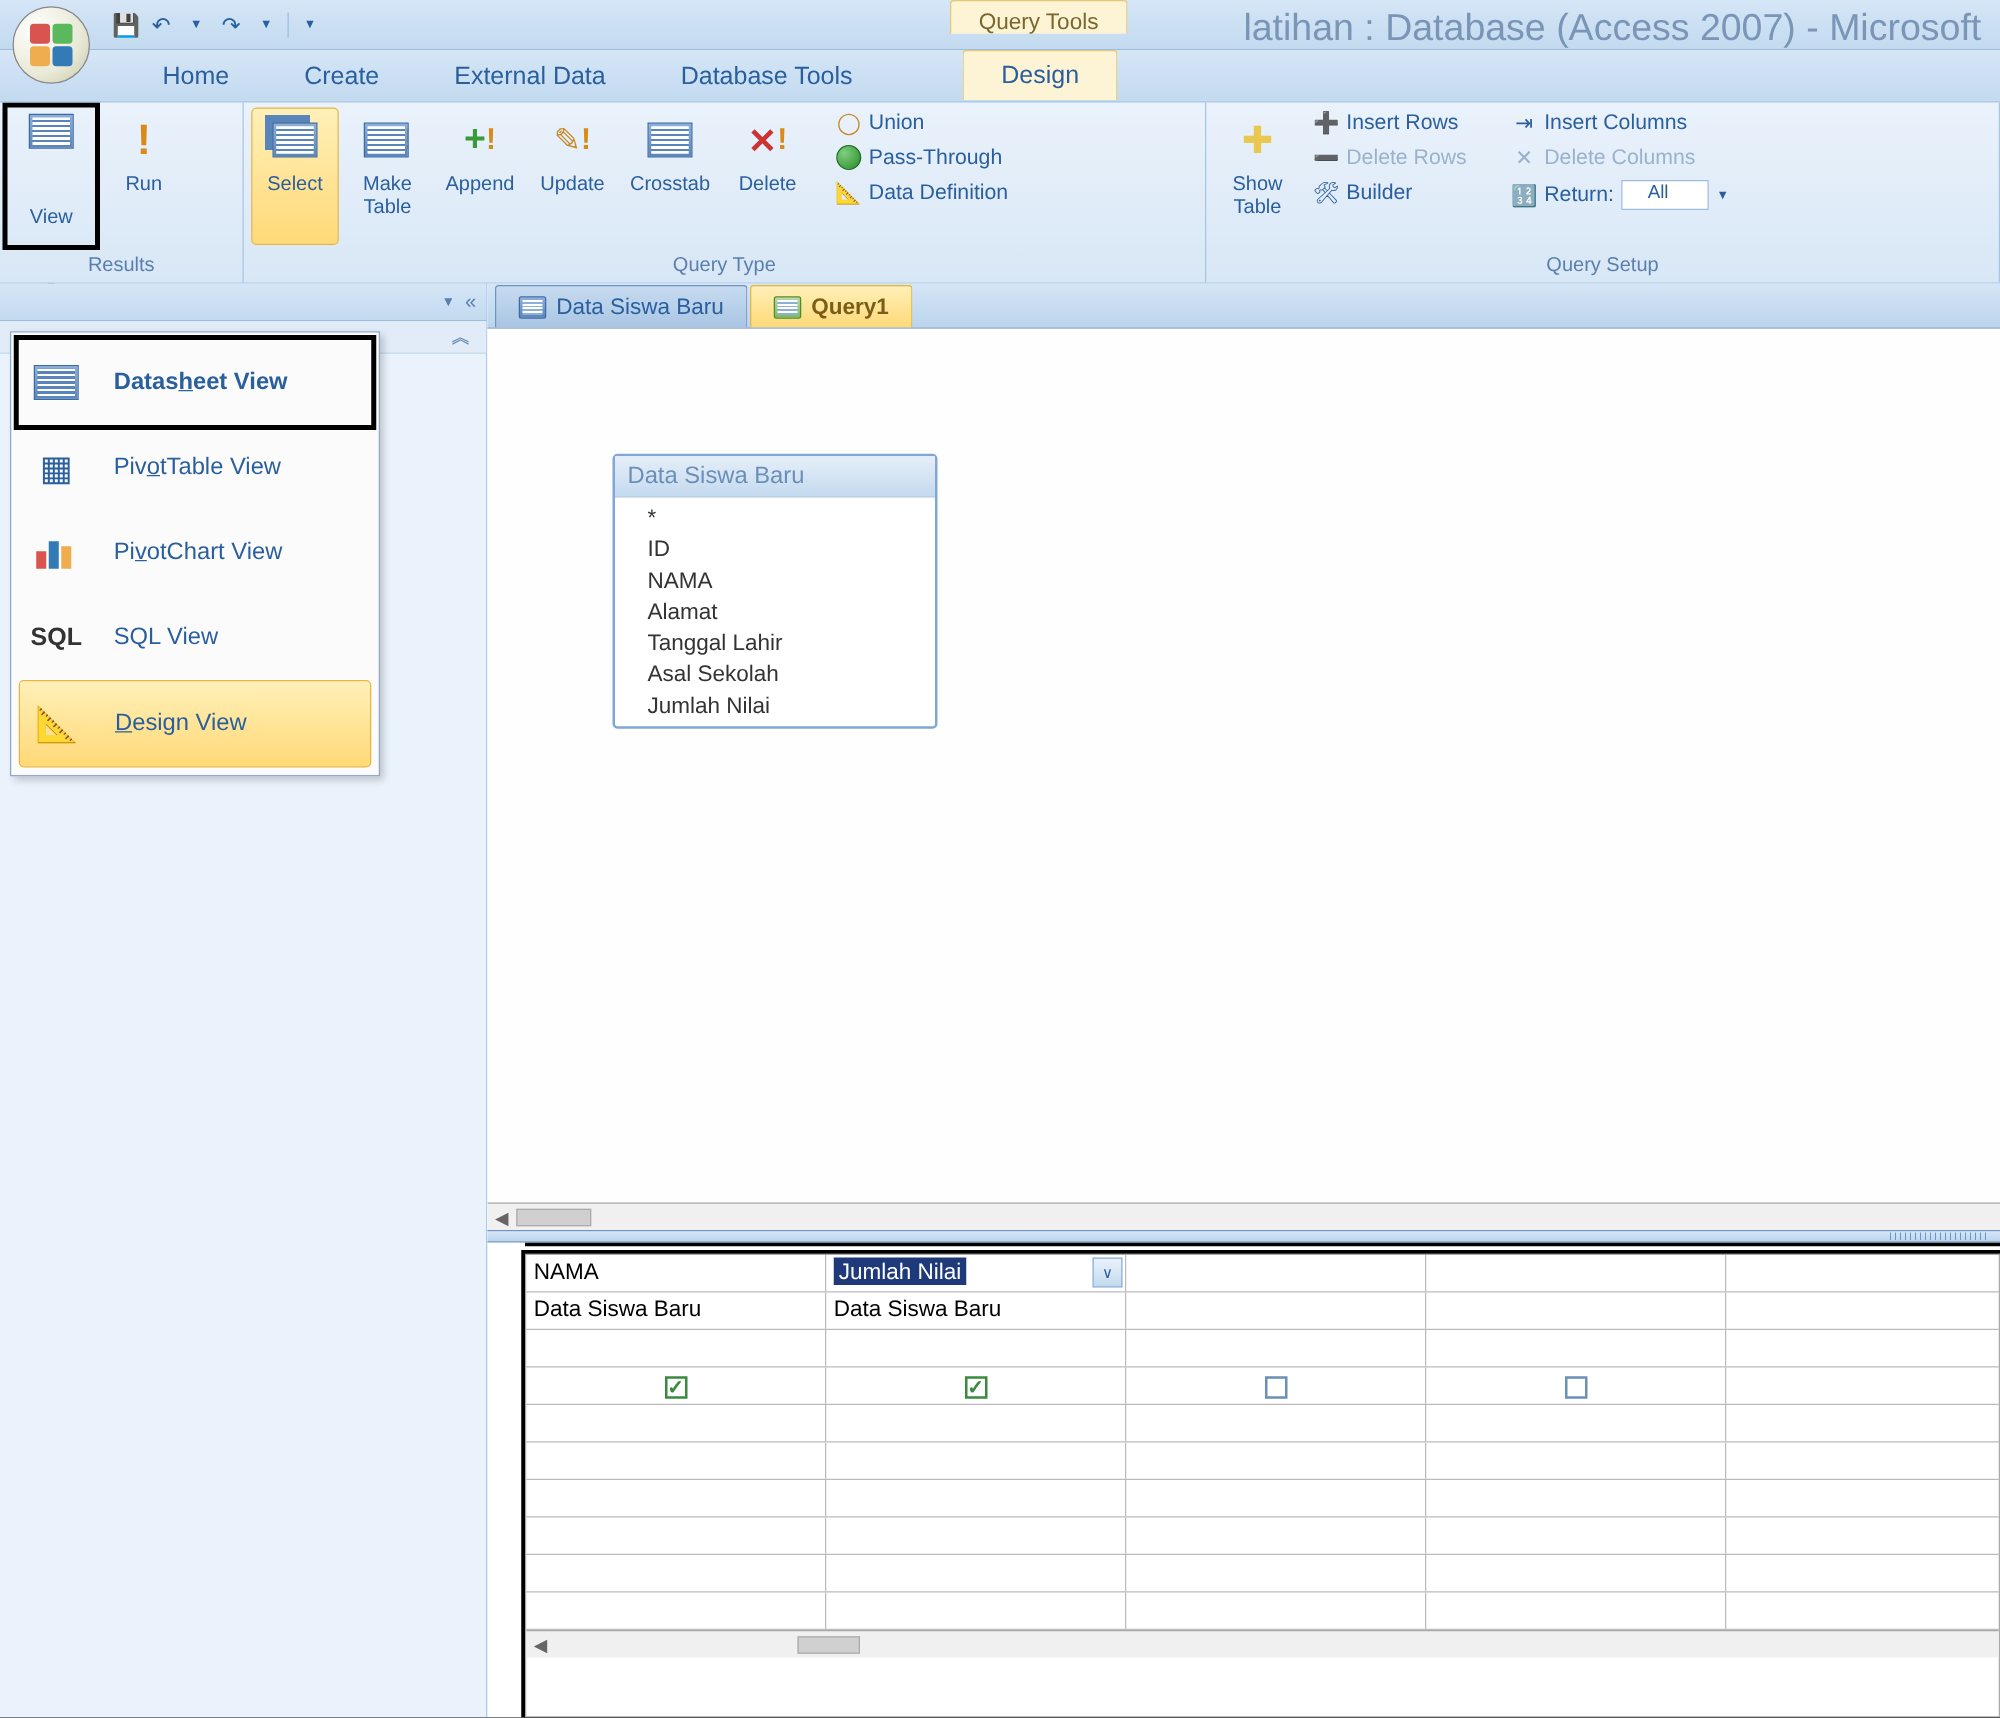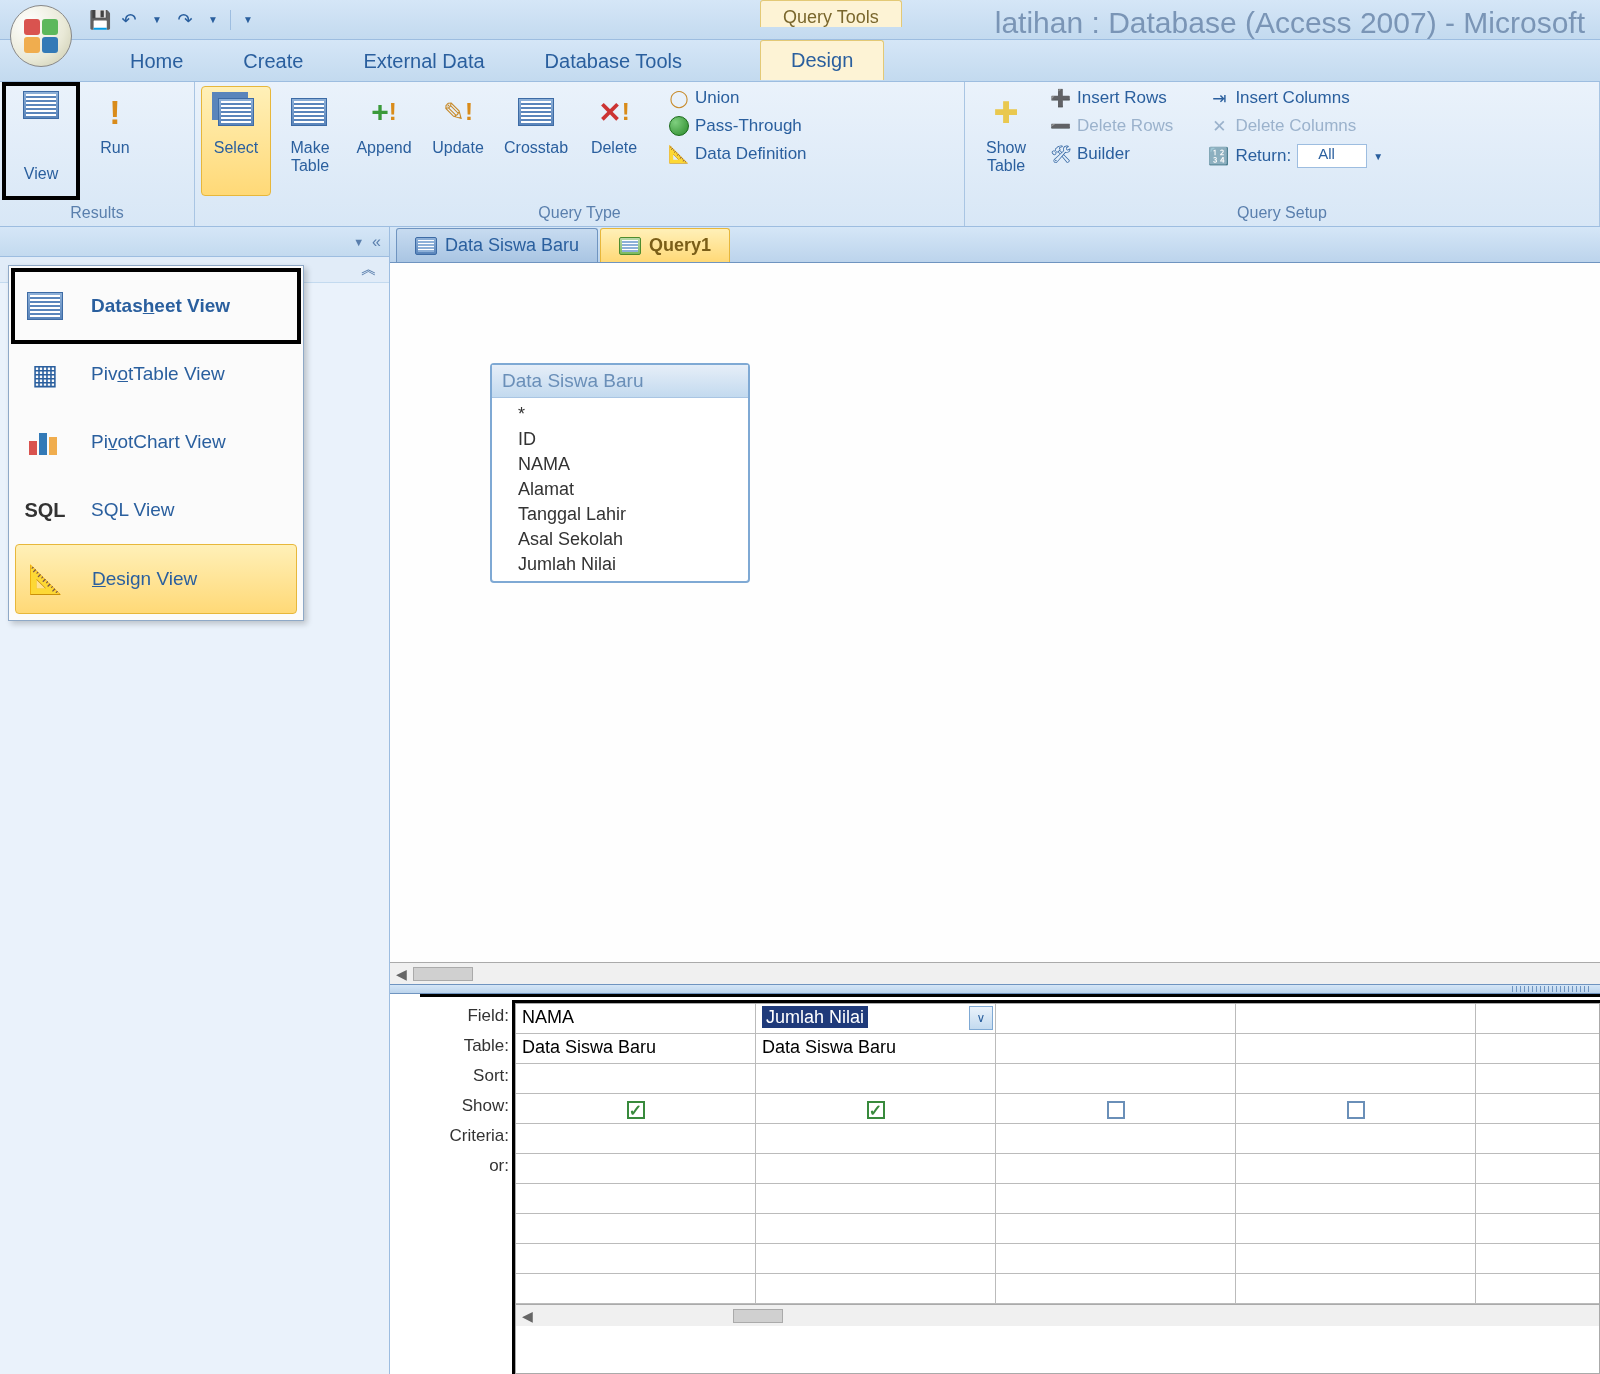--- a/index.html
+++ b/index.html
@@ -15,21 +15,21 @@
   .office-logo span:nth-child(4){background:#337ab7;border-radius:3px;}
   .qat { margin-left: 90px; display: flex; align-items: center; gap: 6px; }
   .qat-icon { width: 22px; height: 22px; display:flex; align-items:center; justify-content:center; font-size:18px; color:#2a5f9e; }
   .qat-sep { width:1px; height:20px; background:#9dbde0; }
   .context-tab { position:absolute; left:760px; top:0; background:#fdf3d5; border:1px solid #e3c976; border-bottom:none; height:27px; padding:6px 22px; color:#7a672d; font-size:18px; border-radius:3px 3px 0 0; }
   .app-title { position:absolute; right:15px; top:6px; color:#7a95b6; font-size:30px; }
 
   
   .tabs { height: 42px; background: linear-gradient(#d5e6f7, #c3daef); display:flex; align-items:flex-end; padding-left: 100px; border-bottom:1px solid #9dbde0; position:relative; }
   .tab { padding: 8px 30px; color:#2a5f9e; font-size:20px; cursor:pointer; }
-  .tab.active { background:#fdf3d5; border:1px solid #e3c976; border-bottom:none; border-radius:3px 3px 0 0; color:#2a5f9e; }
+  .tab.active { background:#fdf3d5; border:1px solid #e3c976; border-bottom:none; border-radius:3px 3px 0 0; color:#2a5f9e; margin-left:10px; }
 
   
   .ribbon { height: 145px; background: linear-gradient(#eaf2fb, #d8e7f6); display:flex; border-bottom:1px solid #9dbde0; }
   .rgroup { border-right:1px solid #a9c5e3; display:flex; flex-direction:column; padding:4px 6px 2px 6px; }
   .rgroup-body { flex:1; display:flex; align-items:flex-start; gap:4px; }
   .rgroup-label { text-align:center; color:#5a7fad; font-size:16px; padding:2px; }
   .bigbtn { display:flex; flex-direction:column; align-items:center; justify-content:flex-start; padding:4px 6px; min-width:70px; height:110px; color:#2a5f9e; font-size:16px; border:1px solid transparent; }
   .bigbtn.selected { background:linear-gradient(#fff0b8,#ffd977); border:1px solid #e7b73b; border-radius:4px; }
   .bigbtn.highlight { outline:4px solid #000;gap:40px; }
   .bigicon { width:42px; height:42px; margin-bottom:6px; display:flex; align-items:center; justify-content:center; }
@@ -325,28 +325,20 @@
       </div>
       <div class="hscroll" style="position:absolute;bottom:0;left:0;right:0">
         <span class="arrow">◀</span>
           <span class="track"></span>
       </div>
     </div>
 
     <div class="splitter"></div>
 
     <div class="qbe">
-      <div class="qbe-labels">
-        <div>Field:</div>
-        <div>Table:</div>
-        <div>Sort:</div>
-        <div>Show:</div>
-        <div>Criteria:</div>
-        <div>or:</div>
-      </div>
       <div class="qbe-grid">
         <div class="qbe-row">
           <div class="qbe-cell">NAMA</div>
           <div class="qbe-cell"><span class="sel">Jumlah Nilai</span><span class="dd">∨</span></div>
           <div class="qbe-cell"></div>
           <div class="qbe-cell"></div>
         </div>
         <div class="qbe-row">
           <div class="qbe-cell">Data Siswa Baru</div>
           <div class="qbe-cell">Data Siswa Baru</div>

